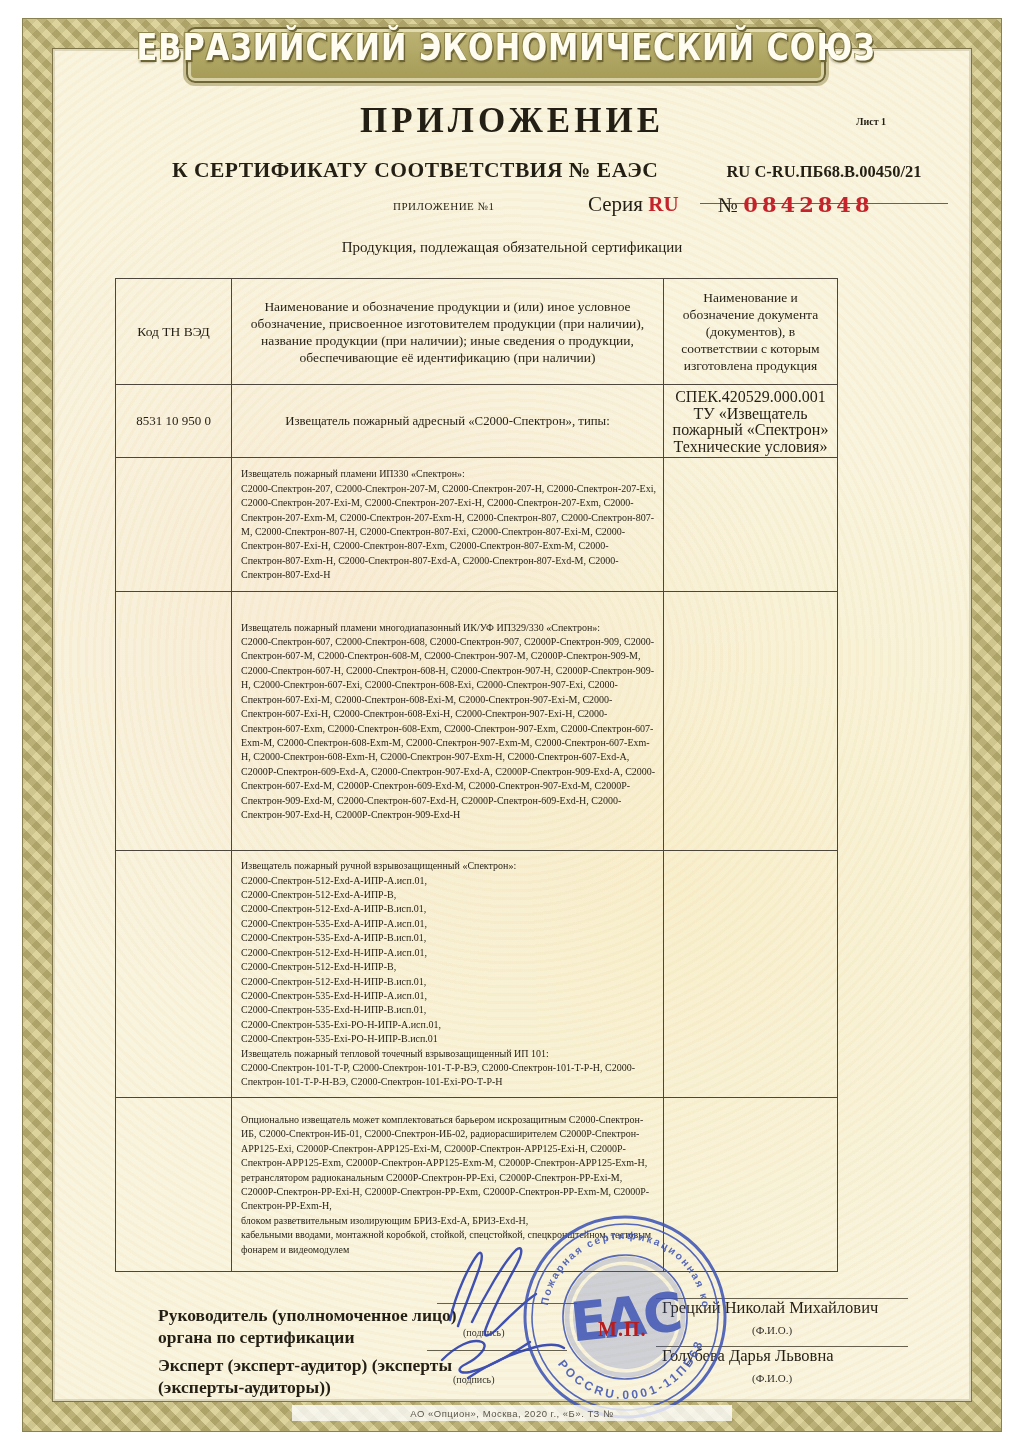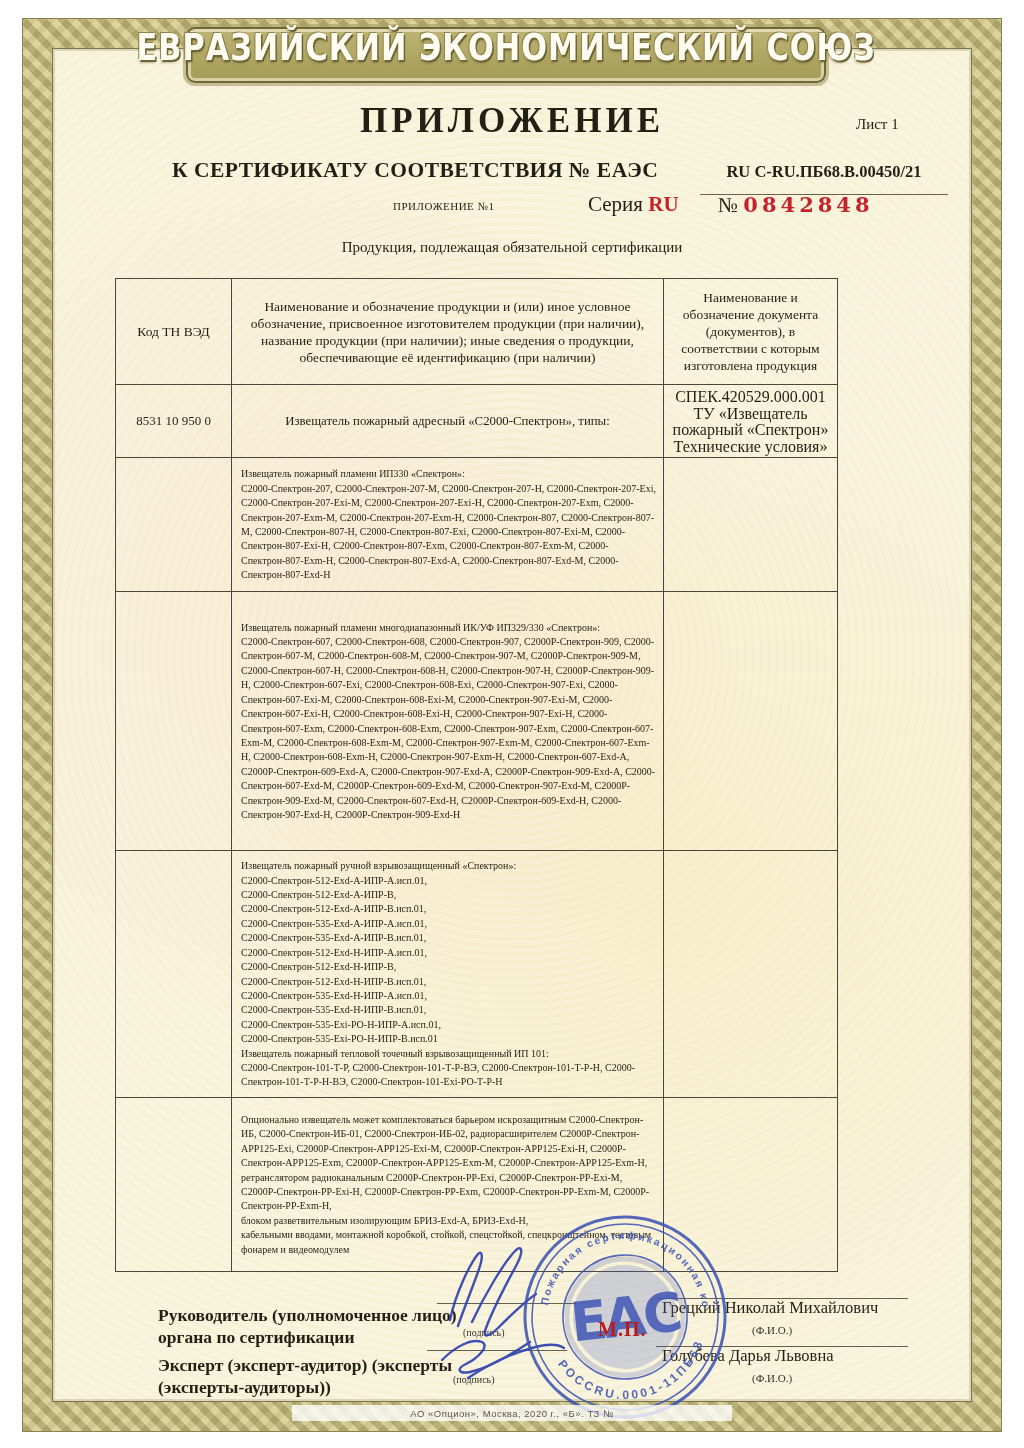--- a/index.html
+++ b/index.html
@@ -25,24 +25,24 @@
     background:linear-gradient(180deg,#bdb374,#a59b57);
     border:2px solid #6f6738;border-radius:9px;
     box-shadow:inset 0 0 0 3px rgba(255,252,228,.55), 0 0 0 3px rgba(172,163,106,.65);
     display:flex;align-items:flex-start;justify-content:center;}
   .banner span{font-family:"DejaVu Sans","Liberation Sans",sans-serif;font-weight:bold;
     font-size:31px;letter-spacing:1px;color:#fffdf2;white-space:nowrap;
     transform:scale(.98,1.2);
     text-shadow:1.5px 1.5px 0 #6e6535,-1px -1px 0 #8d844d,0 2px 2px rgba(80,70,30,.35);}
   .doc-title{position:absolute;left:0;right:0;top:101px;text-align:center;
     font-size:35px;font-weight:bold;letter-spacing:4px;}
-  .sheet{position:absolute;left:856px;top:116px;font-size:15px;}
+  .sheet{position:absolute;left:856px;top:116px;font-size:10px;font-weight:bold;}
   .cert-label{position:absolute;left:172px;top:158px;font-size:21.5px;font-weight:bold;letter-spacing:.5px;}
   .cert-num{position:absolute;left:700px;top:162px;width:248px;font-size:16.5px;font-weight:bold;
-    text-align:center;border-bottom:1px solid #6b6348;padding-bottom:12px;}
+    text-align:center;border-bottom:1px solid #6b6348;padding-bottom:21px;}
   .appendix{position:absolute;left:393px;top:200px;font-size:11px;letter-spacing:.5px;}
   .series{position:absolute;left:588px;top:192px;font-size:21px;}
   .series .red{color:#c4232b;font-weight:bold;}
   .blank-num{position:absolute;left:718px;top:192px;font-size:21px;}
   .digits{color:#c4232b;font-weight:bold;letter-spacing:4px;font-family:"DejaVu Serif",serif;}
   .subtitle{position:absolute;left:0;right:0;top:239px;text-align:center;font-size:15px;}
   
   table.cert{position:absolute;left:115px;top:278px;width:722px;border-collapse:collapse;
     table-layout:fixed;}
   table.cert td,table.cert th{border:1px solid #4c463c;vertical-align:middle;

